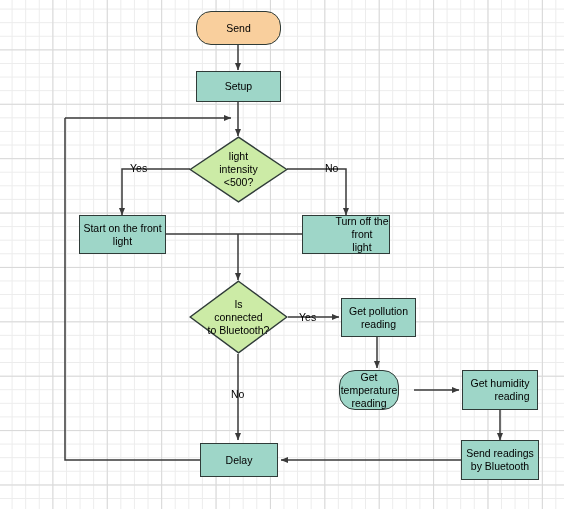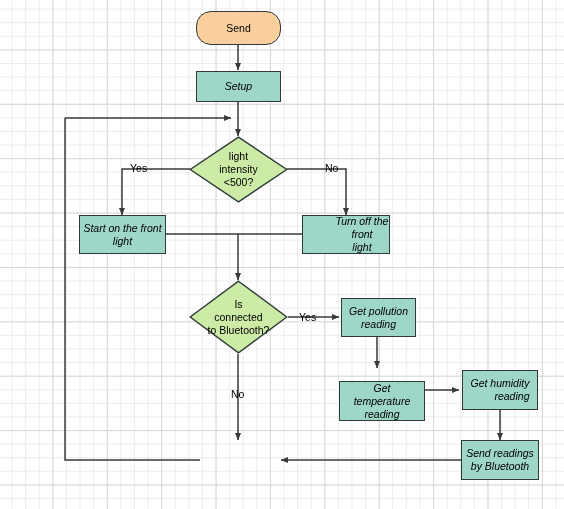--- a/index.html
+++ b/index.html
@@ -40,21 +40,20 @@
     justify-content: center;
     text-align: center;
     color: #000000;
     font-size: 10.5px;
     line-height: 13px;
     border: 1.4px solid #2f3b38;
     white-space: pre-line;
   }
   .proc {
     background: #9ed6c8;
-    font-style: italic;
   }
   .term {
     background: #f9cf9d;
     border-radius: 15px;
   }
   .diamond-wrap {
     position: absolute;
     display: flex;
     align-items: center;
     justify-content: center;
@@ -166,30 +165,33 @@
   </div>
 
   <div class="edge-label" style="left:299px; top:311px;"><span>Yes</span></div>
   <div class="edge-label" style="left:231px; top:388px;"><span>No</span></div>
 
   <div class="node proc" style="left:341px; top:298px; width:75px; height:39px;">
     <span>Get pollution
 reading</span>
   </div>
 
-  <div class="node proc" style="left:339px; top:381px; width:86px; height:40px;">
+  <div class="node proc" style="left:339px; top:370px; width:60px; height:40px;border-radius:16px;">
     <span>Get
 temperature
 reading</span>
   </div>
 
   <div class="node proc" style="left:462px; top:370px; width:76px; height:40px;text-align:right;">
     <span>Get humidity
 reading</span>
   </div>
 
   <div class="node proc" style="left:461px; top:440px; width:78px; height:40px;">
     <span>Send  readings
 by Bluetooth</span>
   </div>
 
+  <div class="node proc" style="left:200px; top:443px; width:78px; height:34px;">
+    <span>Delay</span>
+  </div>
 
 </div>
 
 </body></html>

